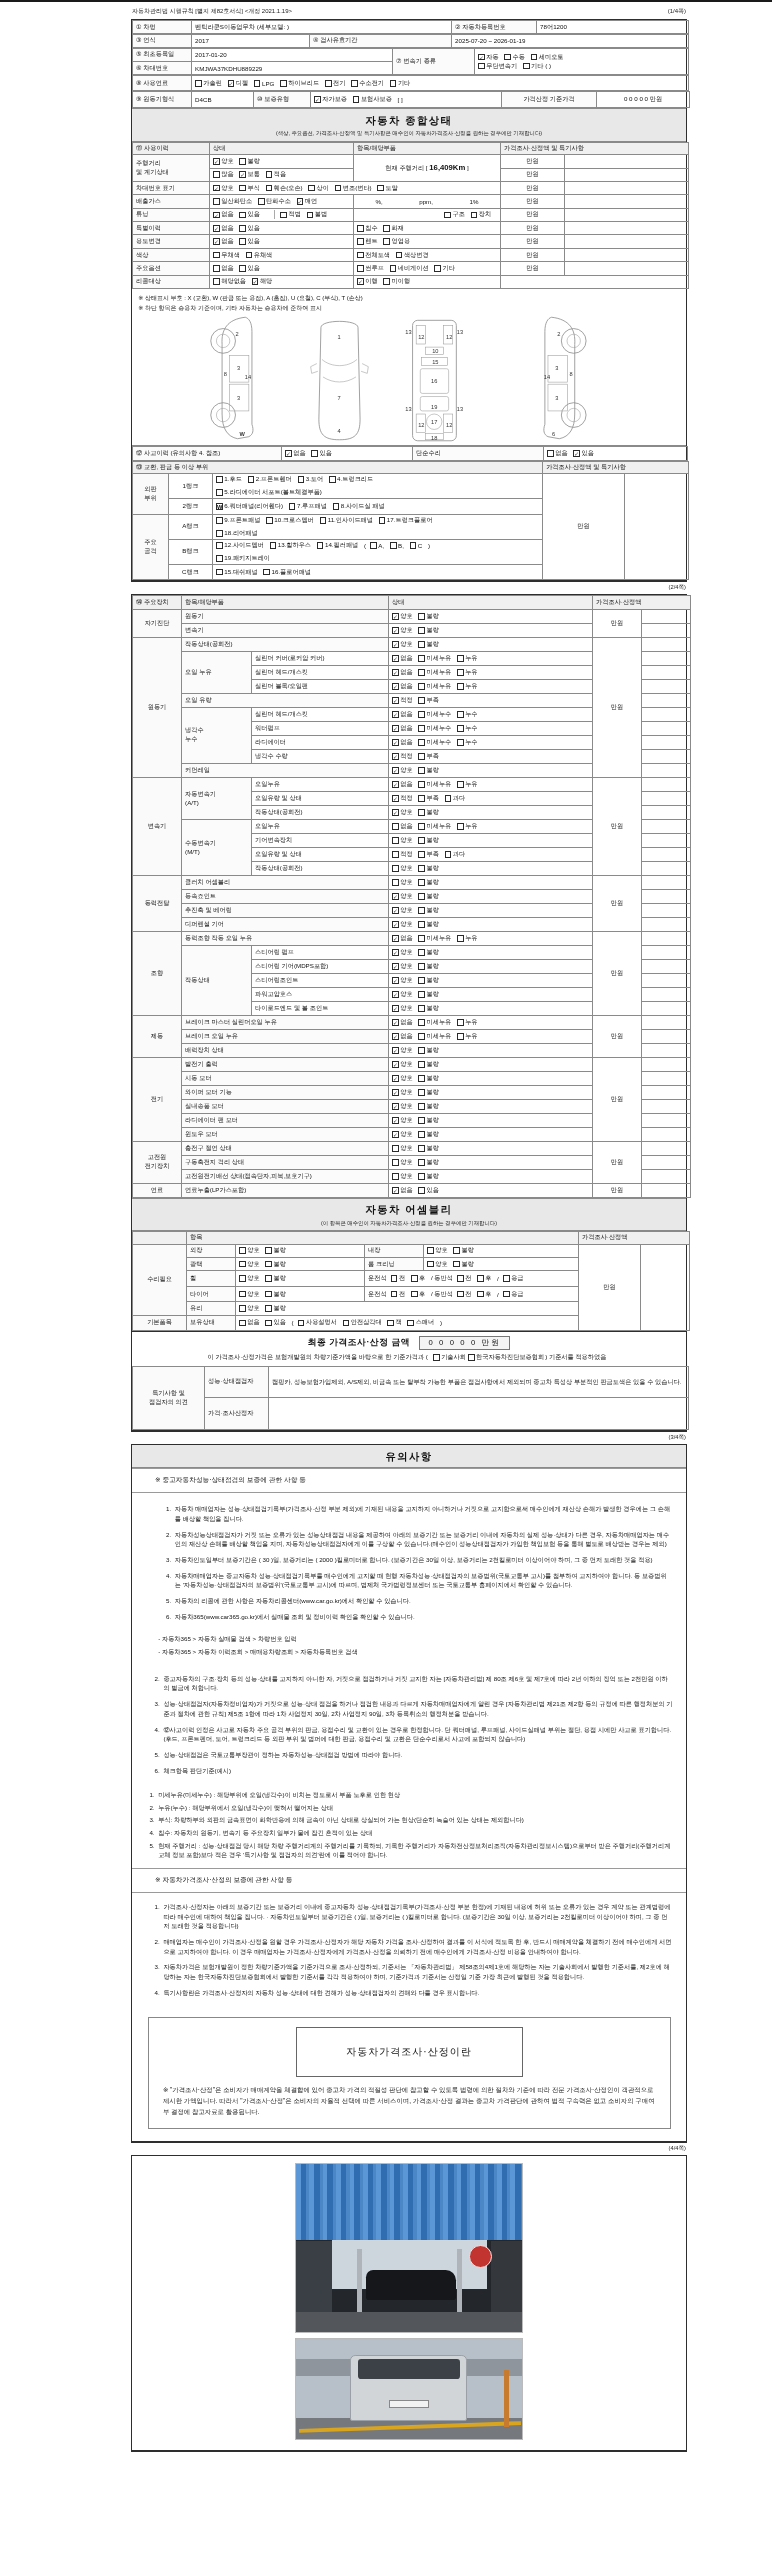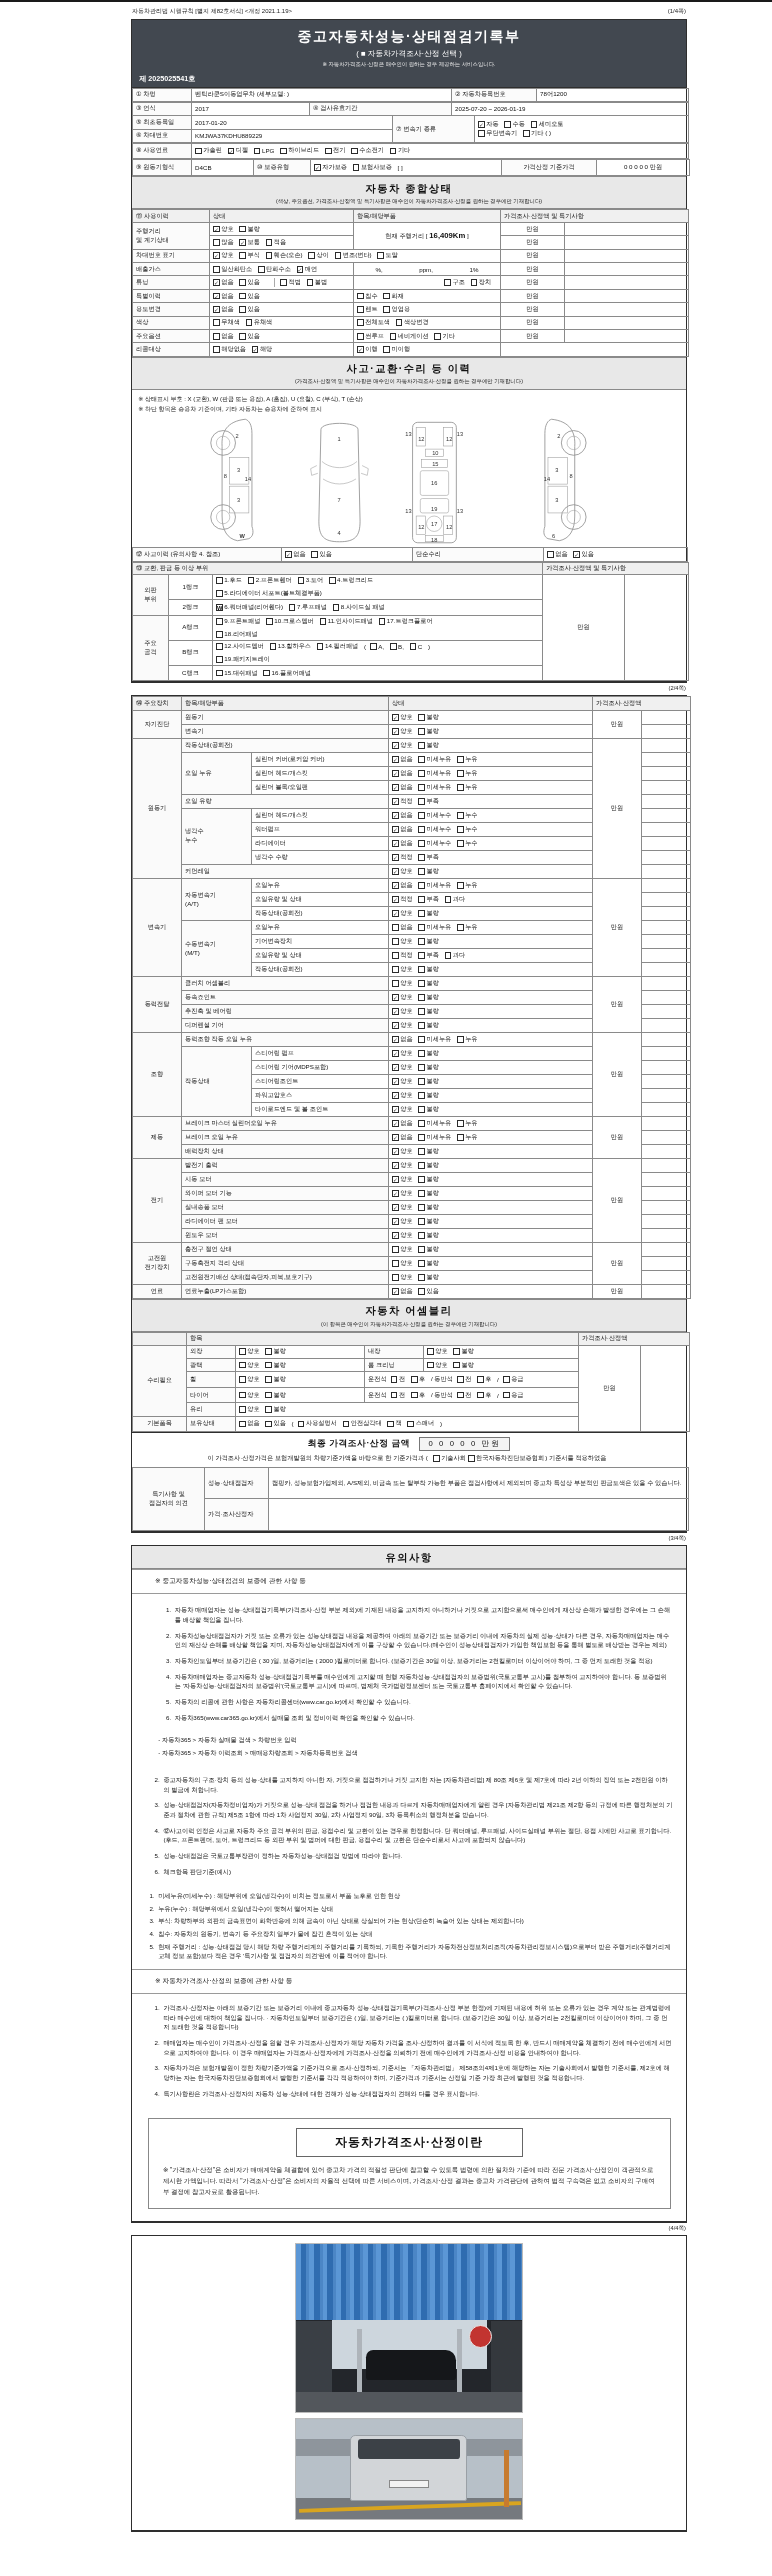--- a/index.html
+++ b/index.html
@@ -50,22 +50,22 @@
   .fnote .ck{margin:0 1px}
   
   .nband{border-top:0.5px solid #9a9a9a;border-bottom:0.5px solid #9a9a9a;padding:6.7px 5.2px 6.7px 23px;font-size:6.7px}
   .nlist{padding:5.2px 13.4px 5.2px 31px}
   .nlist2{padding:3.1px 13.4px 5.2px 19.6px}
   .nitem{display:flex;gap:3.6px;margin:6.2px 0;font-size:6.2px;line-height:1.55}
   .nnum{min-width:8.2px;text-align:right;flex:0 0 auto}
   .nsub{padding-left:14.4px}
   .nsub .nitem{margin:3.1px 0}
   .pibox{margin:8.2px 15.5px 11.3px 15.5px;border:0.5px solid #888;padding:9.3px 10.3px 10.3px 10.3px}
-  .pititle{width:227px;margin:0 auto;border:0.5px solid #666;text-align:center;font-size:12px;font-weight:bold;
-           padding:5px 0;letter-spacing:1px}
+  .pititle{width:227px;margin:0 auto;border:0.5px solid #666;text-align:center;font-size:10px;font-weight:normal;
+           padding:17px 0;letter-spacing:1px}
   .pitext{margin-top:8.2px;font-size:6.4px;line-height:1.7;padding:0 4.1px}
   
   .photobody{padding:7.2px 0 9.3px 0;display:flex;flex-direction:column;align-items:center;gap:5.2px}
   .photo{position:relative;overflow:hidden;border:0.5px solid #bbb}
   .ph1{width:228px;height:170px;background:#23262b}
   .ph1 .curtain{position:absolute;top:0;left:0;width:100%;height:76px;
     background:repeating-linear-gradient(90deg,#5b97d6 0 4.6px,#2f6cb0 4.6px 10.3px,#4b86c6 10.3px 13.4px)}
   .ph1 .sky{position:absolute;top:76px;left:36px;width:155px;height:49px;background:#cdd6dd}
   .ph1 .beamA{position:absolute;top:77px;left:0;width:36px;height:88px;background:#3a3f45}
   .ph1 .beamB{position:absolute;top:77px;right:0;width:31px;height:88px;background:#34383d}
@@ -88,26 +88,20 @@
 <div id="topline"></div>
 
 <div class="doc">
 
   <div class="topnote">
     <span>자동차관리법 시행규칙 [별지 제82호서식] &lt;개정 2021.1.19&gt;</span>
     <span>(1/4쪽)</span>
   </div>
 
   <div class="pagebox">
-    <div class="dark">
-      <h1>중고자동차성능·상태점검기록부</h1>
-      <div class="sub">( ■ 자동차가격조사·산정 선택 )</div>
-      <div class="note">※ 자동차가격조사·산정은 매수인이 원하는 경우 제공하는 서비스입니다.</div>
-      <div class="docno">제 2025025541호</div>
-    </div>
 
 
     <table>
         <colgroup>
           <col style="width:59px">
           <col style="width:260px">
           <col style="width:85px">
           <col style="width:152px">
         </colgroup>
       <tbody>
@@ -565,24 +559,20 @@
                   <span class="cb"></span>
                   <span class="cl">미이행</span>
                 </span>
               </div>
             </td>
         <td colspan="2"></td>
       </tr>
     </tbody>
       </table>
 
-    <div class="sechead" style="border-top:0.5px solid #8a8a8a">
-      <h2>사고·교환·수리 등 이력</h2>
-      <div class="sub">(가격조사·산정액 및 특기사항은 매수인이 자동차가격조사·산정을 원하는 경우에만 기재합니다)</div>
-    </div>
 
     <div class="accnotes">
       <div>※ 상태표시 부호 : X (교환), W (판금 또는 용접), A (흠집), U (요철), C (부식), T (손상)</div>
       <div>※ 하단 항목은 승용차 기준이며, 기타 자동차는 승용차에 준하여 표시</div>
     </div>
 
     <div style="border-bottom:0.5px solid #8a8a8a">
     <svg class="cardiag" width="556" height="129" viewBox="0 0 1080 250">
 
       <g transform="translate(165,4)">

